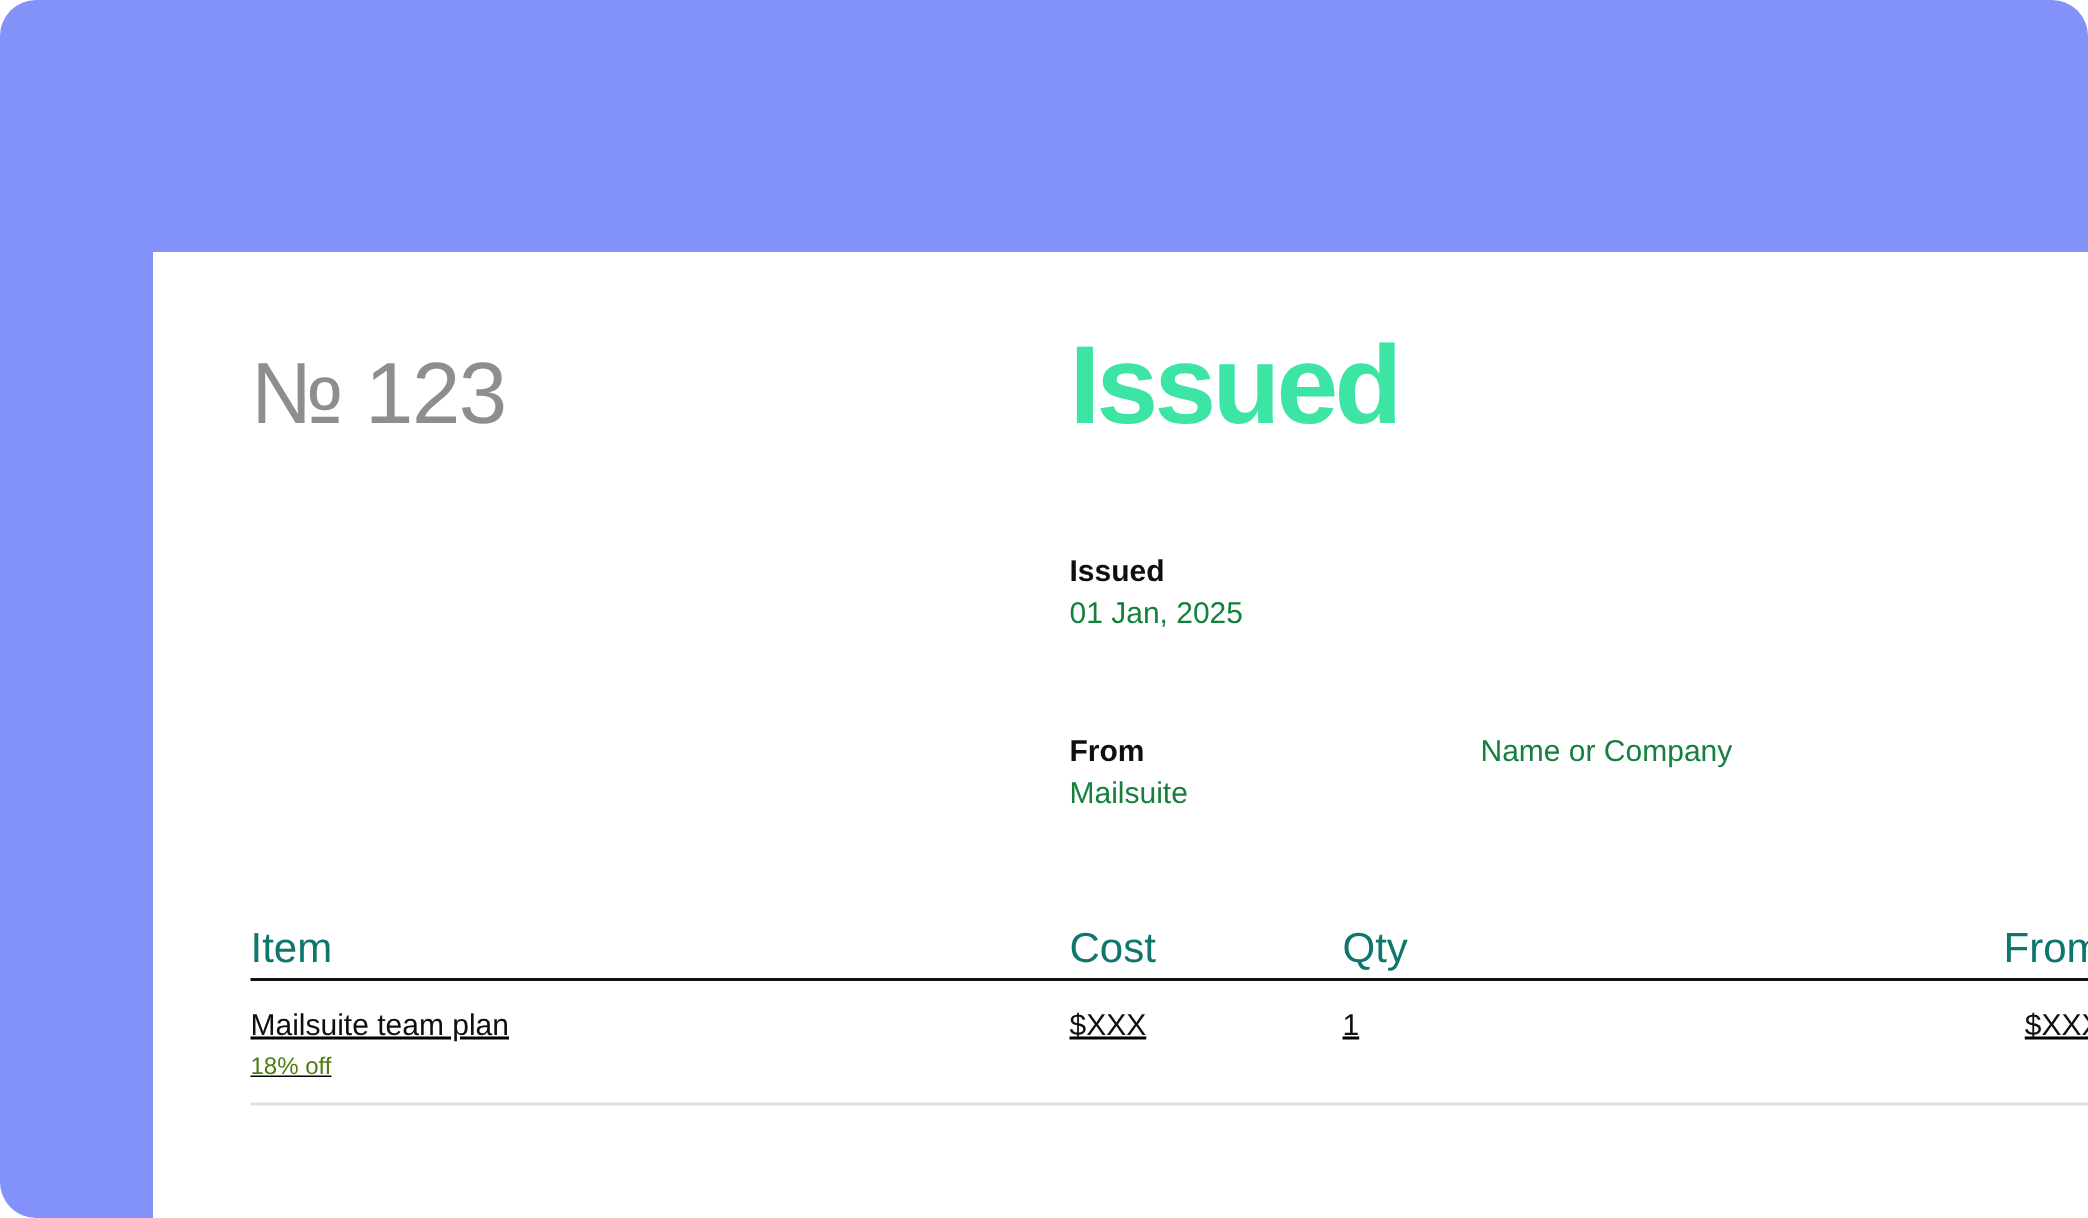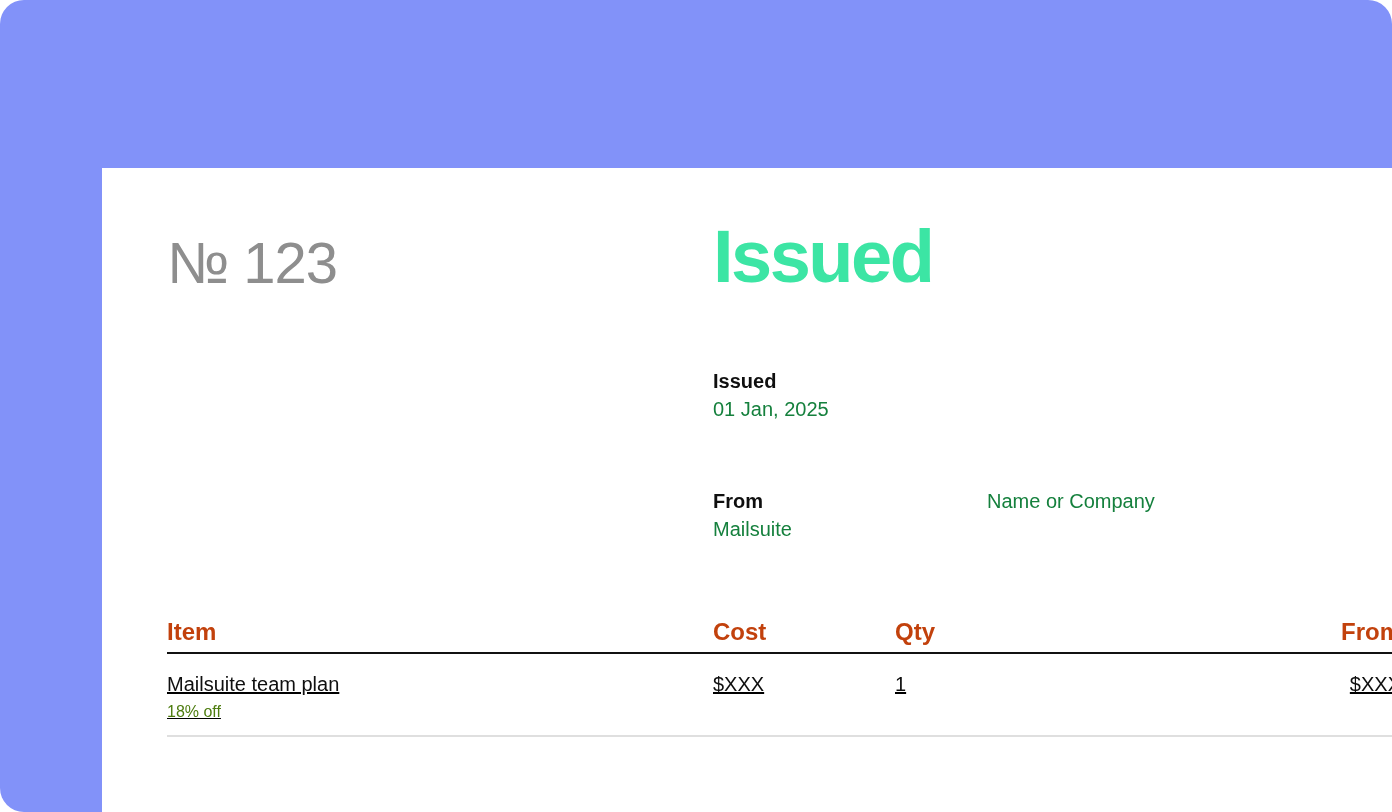--- a/index.html
+++ b/index.html
@@ -67,23 +67,23 @@
     top: 450px;
   }
   .t-head {
     display: grid;
     grid-template-columns: 546px 182px 1fr auto;
     align-items: end;
     padding-bottom: 6px;
     border-bottom: 2.5px solid #111111;
   }
   .t-head .cell {
-    font-size: 24px;
-    font-weight: 700;
-    color: #c2410c;
+    font-size: 28px;
+    font-weight: 400;
+    color: #0f766e;
     line-height: 28px;
   }
   .t-row {
     display: grid;
     grid-template-columns: 546px 182px 1fr auto;
     padding-top: 16px;
     padding-bottom: 9px;
     border-bottom: 2px solid #DFDFDF;
     text-decoration: underline;
   }

